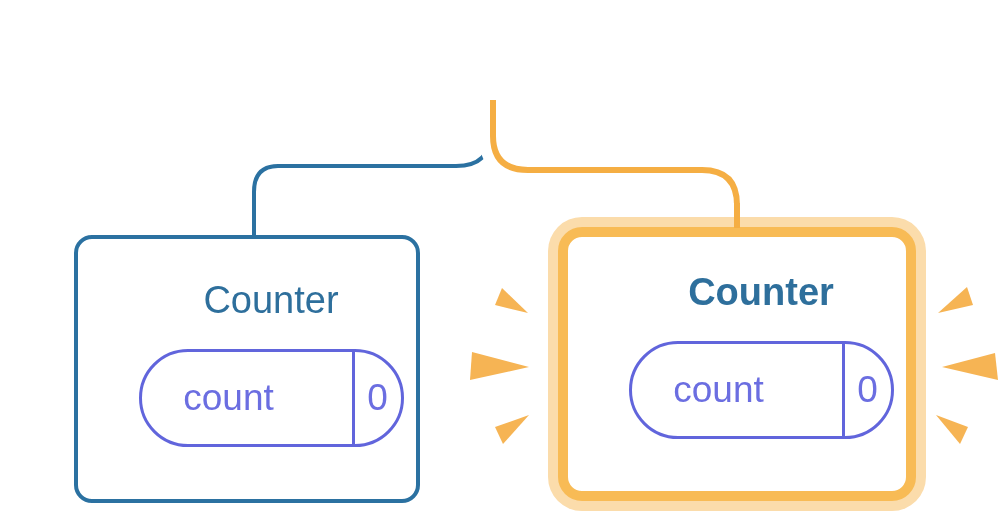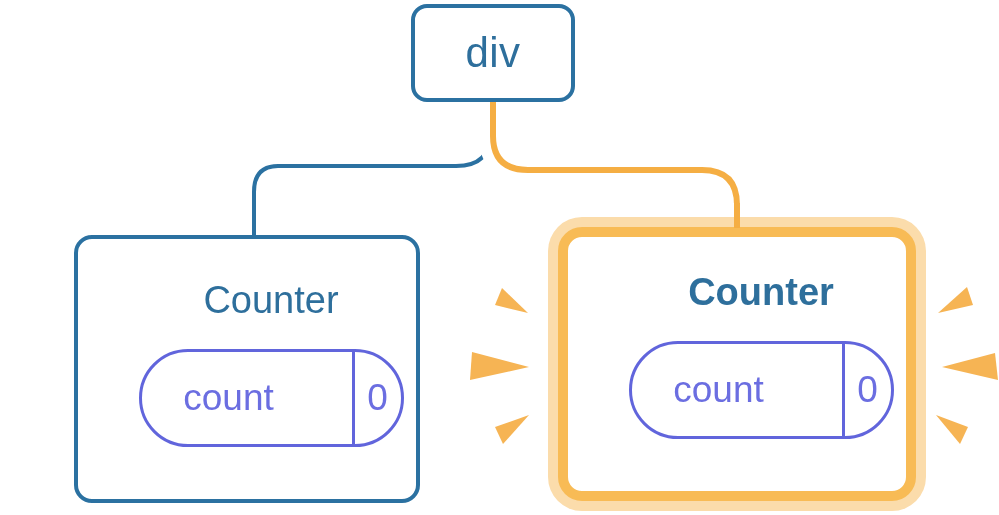--- a/index.html
+++ b/index.html
@@ -115,23 +115,20 @@
 
     <polygon class="spark-orange" points="502,288 495,305 528,313"></polygon>
     <polygon class="spark-orange" points="472,352 470,380 529,367"></polygon>
     <polygon class="spark-orange" points="495,427 503,444 529,415"></polygon>
 
     <polygon class="spark-orange" points="967,287 973,305 938,313"></polygon>
     <polygon class="spark-orange" points="995,353 998,380 942,367"></polygon>
     <polygon class="spark-orange" points="968,427 960,444 936,415"></polygon>
   </svg>
 
-  <div class="node root-node">
-    <span class="root-label">div</span>
-  </div>
 
   <div class="node counter-node counter-left">
     <div class="counter-title">Counter</div>
     <div class="state-pill">
       <div class="state-key-cell">
         <span class="state-text">count</span>
       </div>
       <div class="state-value-cell">
         <span class="state-text">0</span>
       </div>

